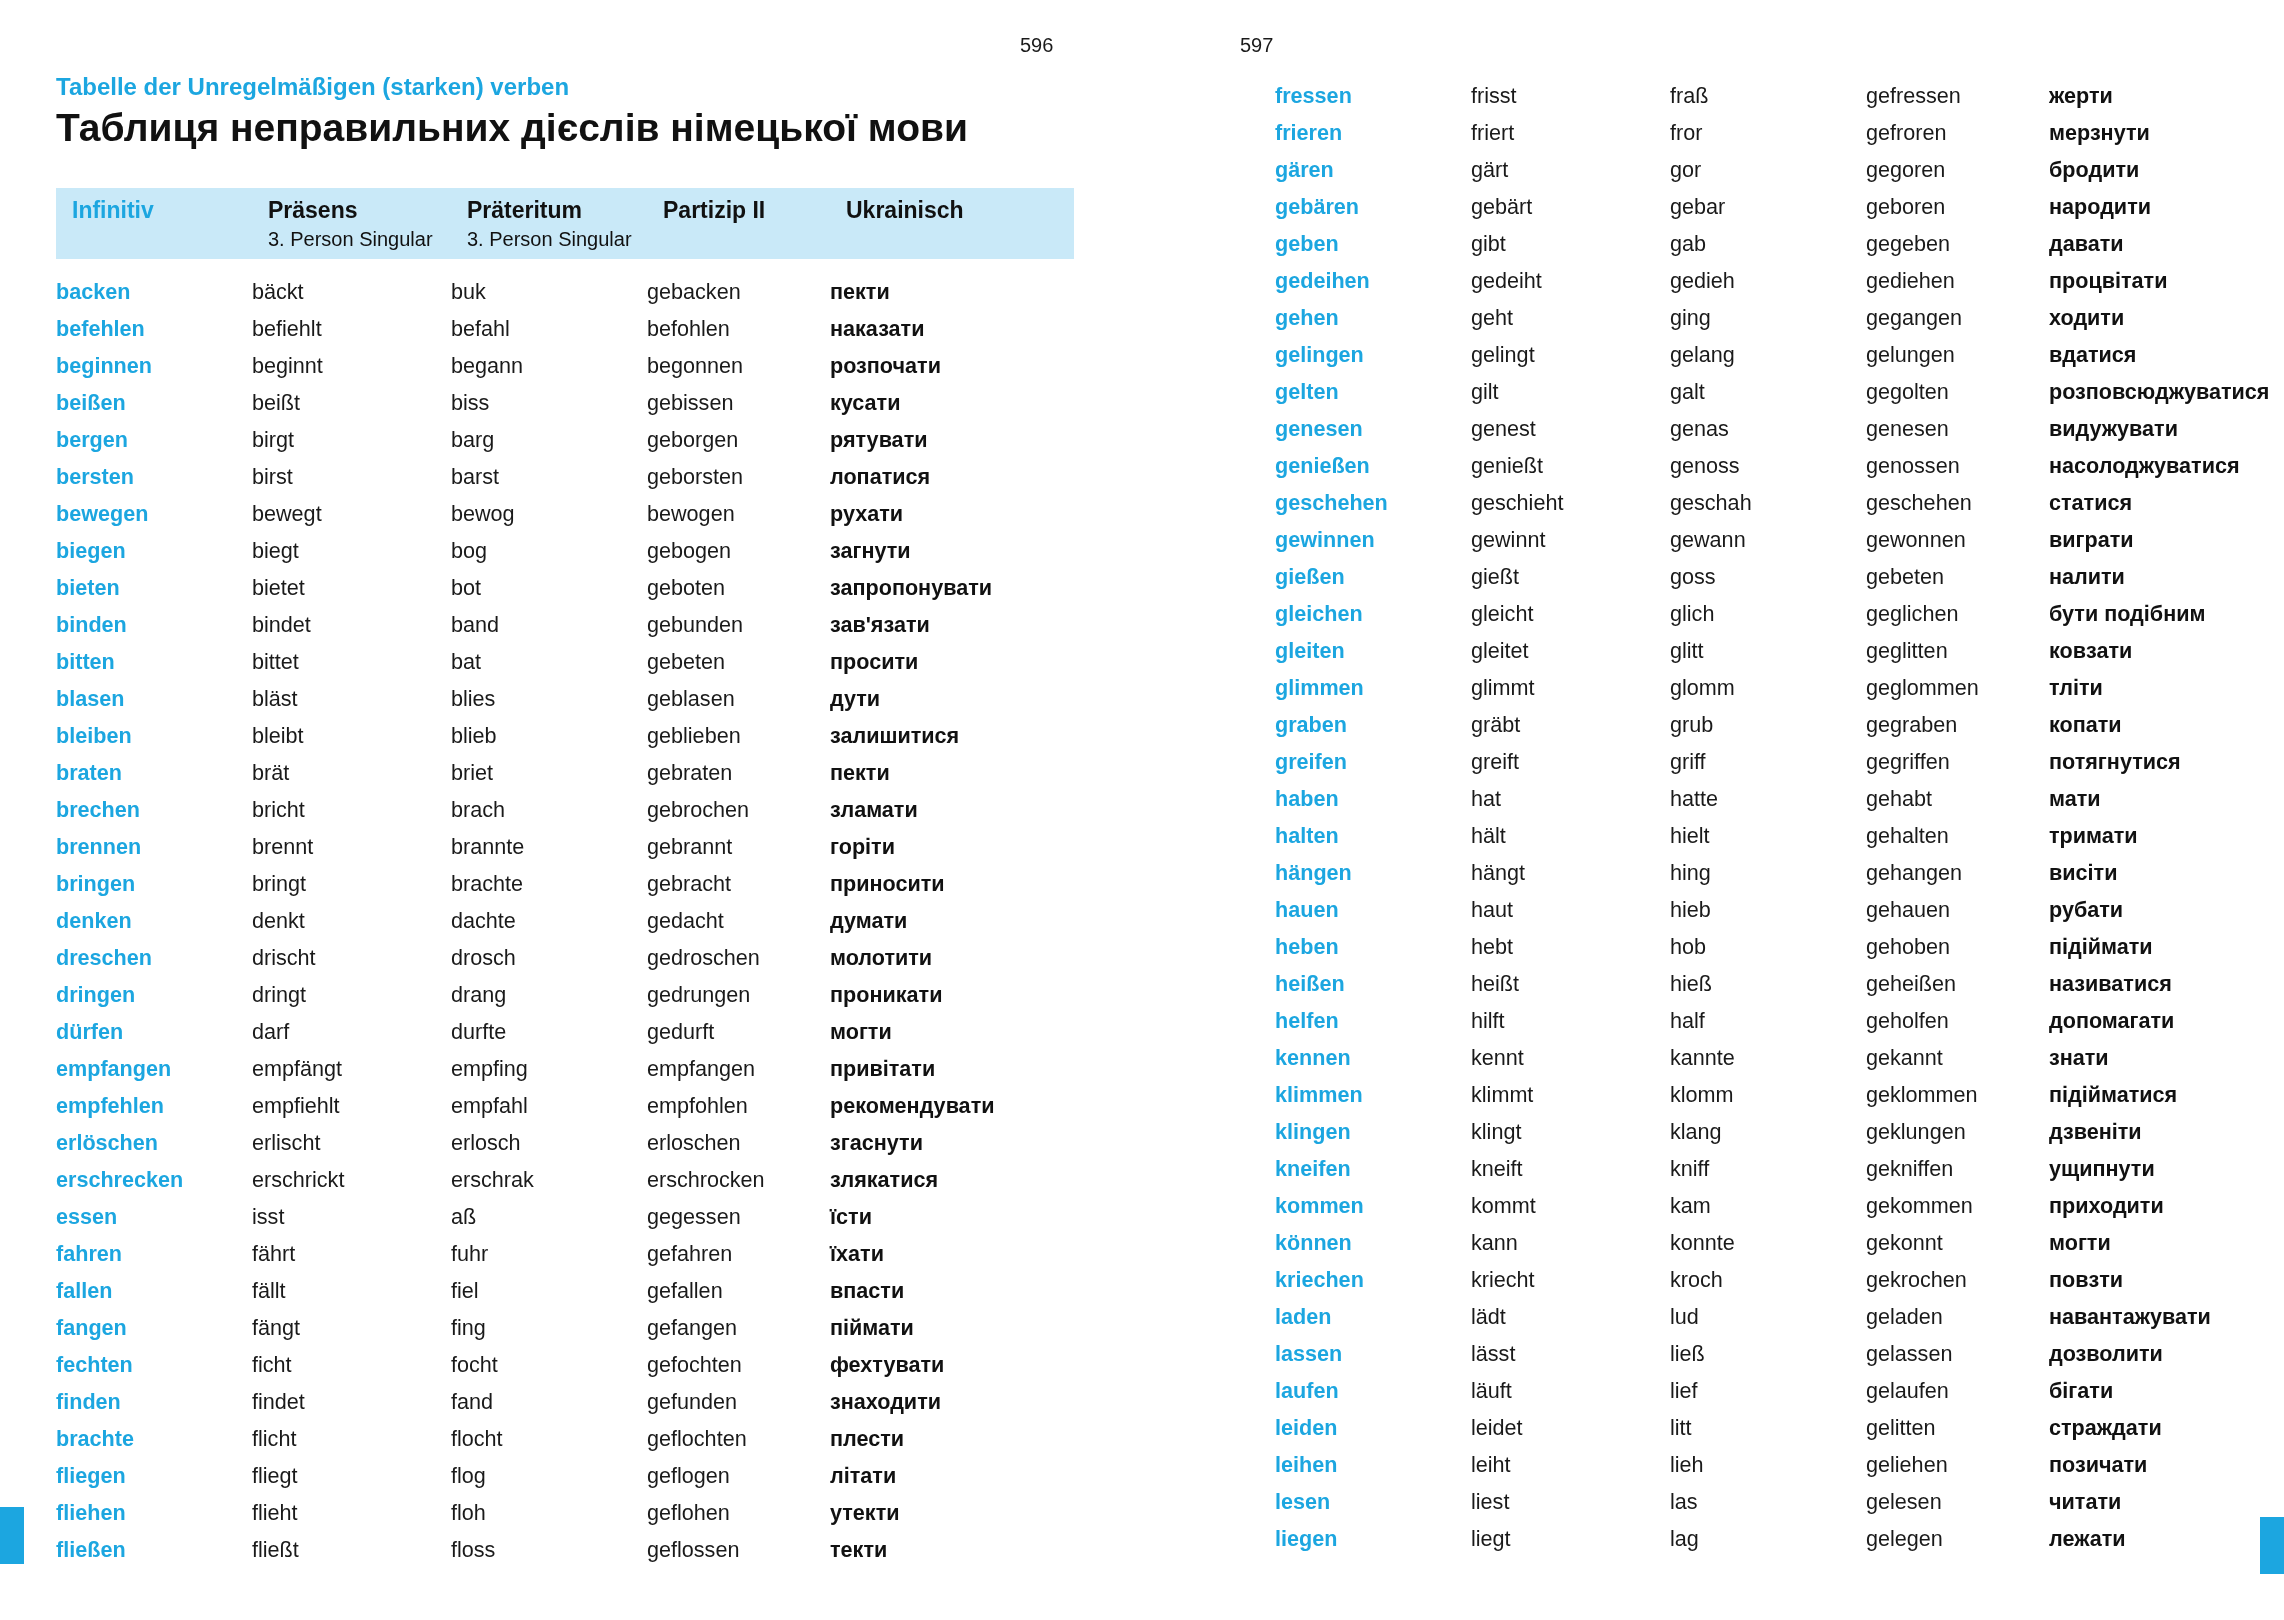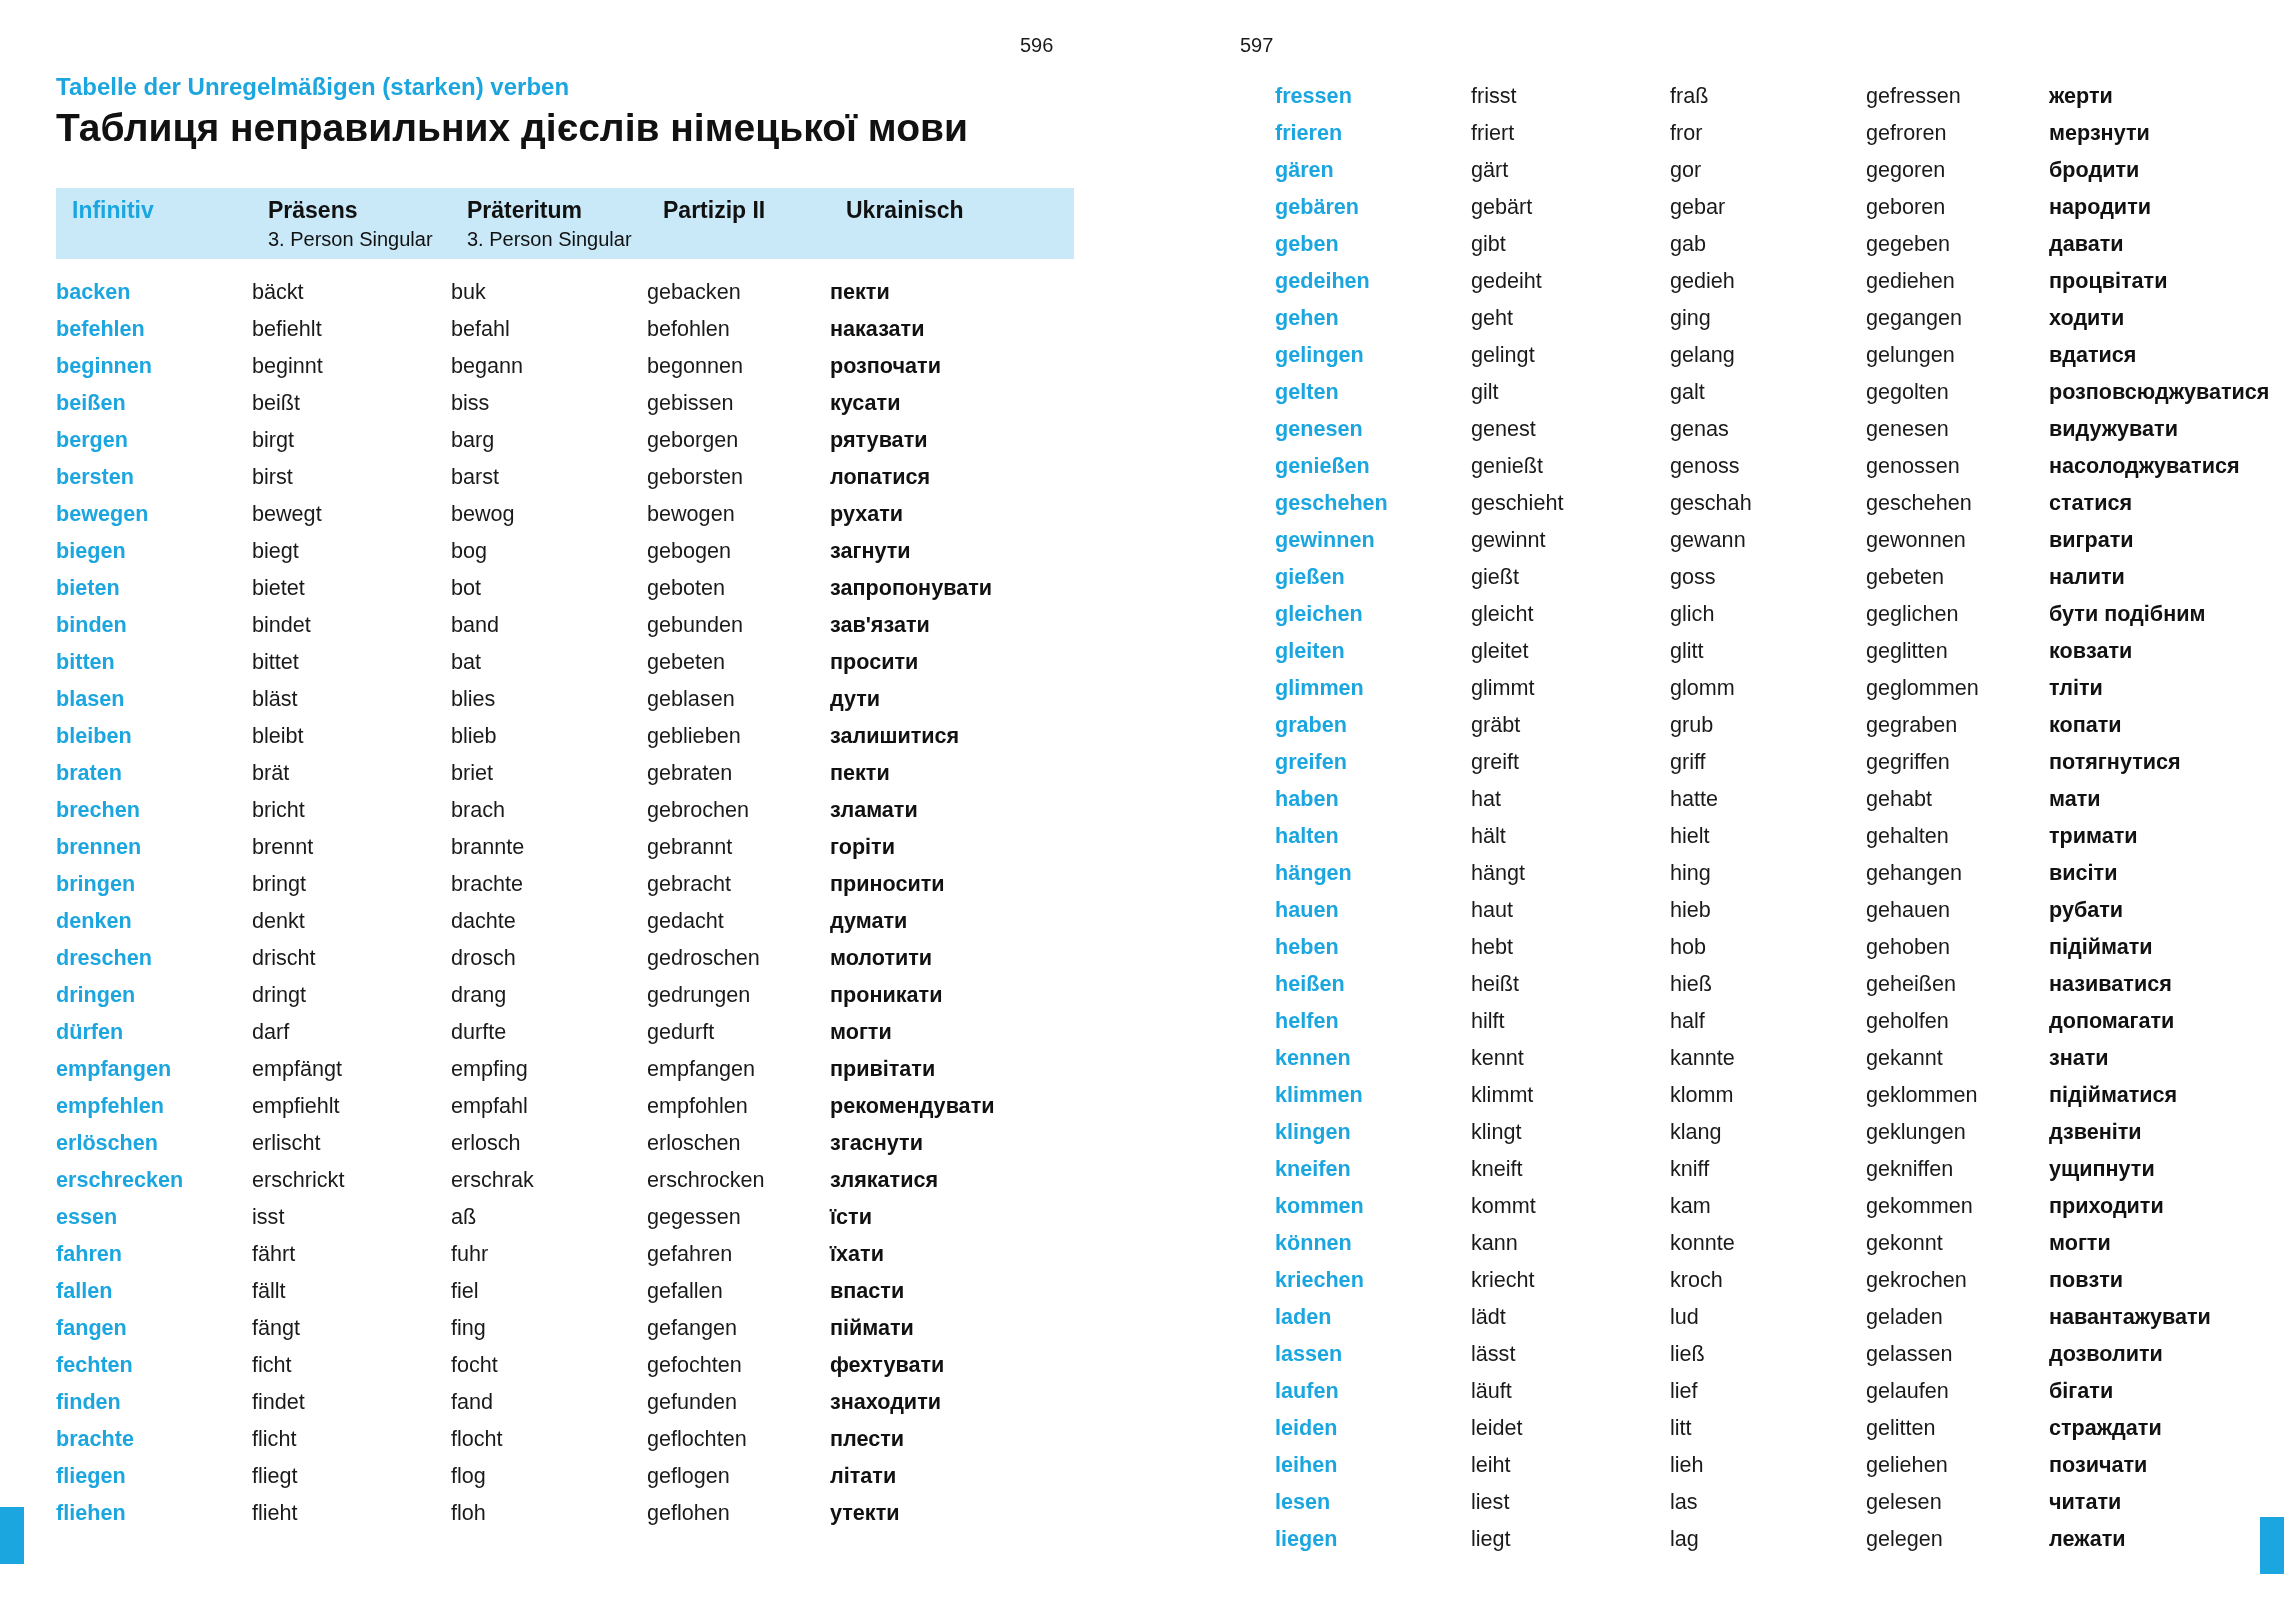--- a/index.html
+++ b/index.html
@@ -311,20 +311,27 @@
         <div class="cell de">geflogen</div>
         <div class="cell uk">літати</div>
       </div>
       <div class="row">
         <div class="cell inf">fliehen</div>
         <div class="cell de">flieht</div>
         <div class="cell de">floh</div>
         <div class="cell de">geflohen</div>
         <div class="cell uk">утекти</div>
       </div>
+      <div class="row">
+        <div class="cell inf">fließen</div>
+        <div class="cell de">fließt</div>
+        <div class="cell de">floss</div>
+        <div class="cell de">geflossen</div>
+        <div class="cell uk">текти</div>
+      </div>
     </div>
 </div>
 
 <div class="right-page">
   <div class="tbody">
       <div class="row">
         <div class="cell inf">fressen</div>
         <div class="cell de">frisst</div>
         <div class="cell de">fraß</div>
         <div class="cell de">gefressen</div>

